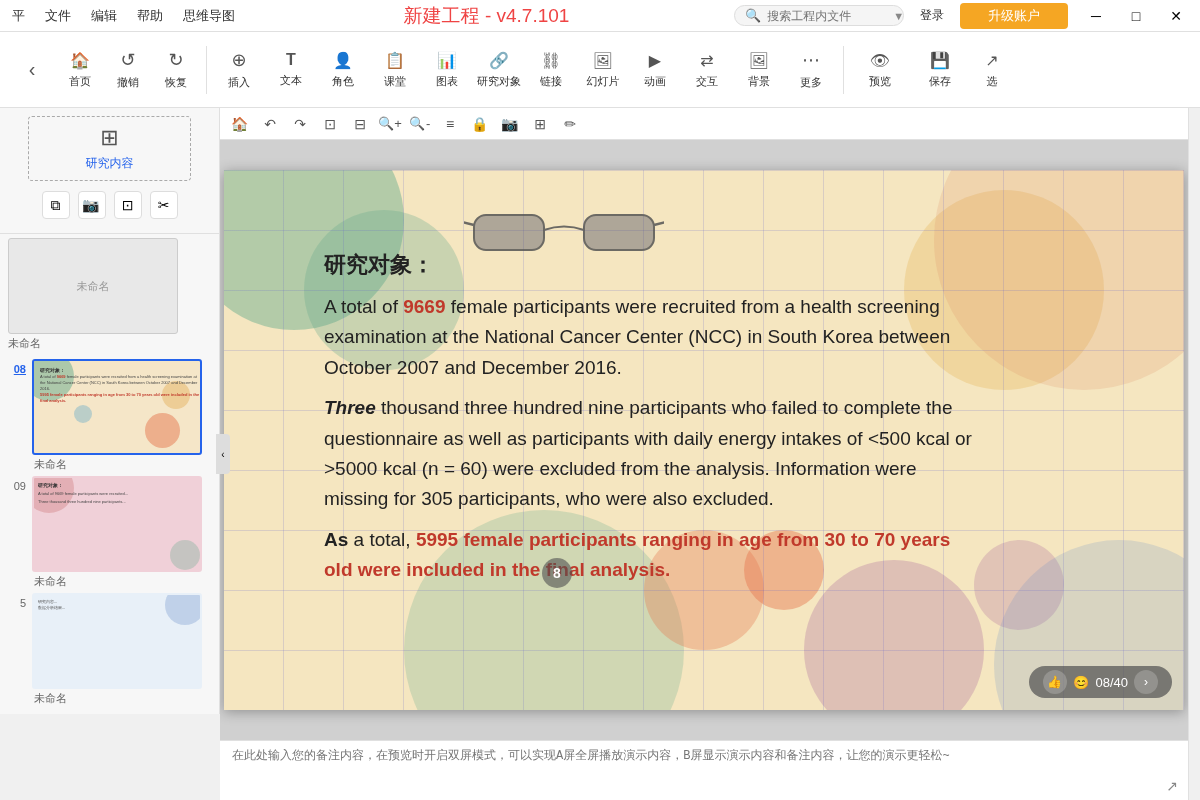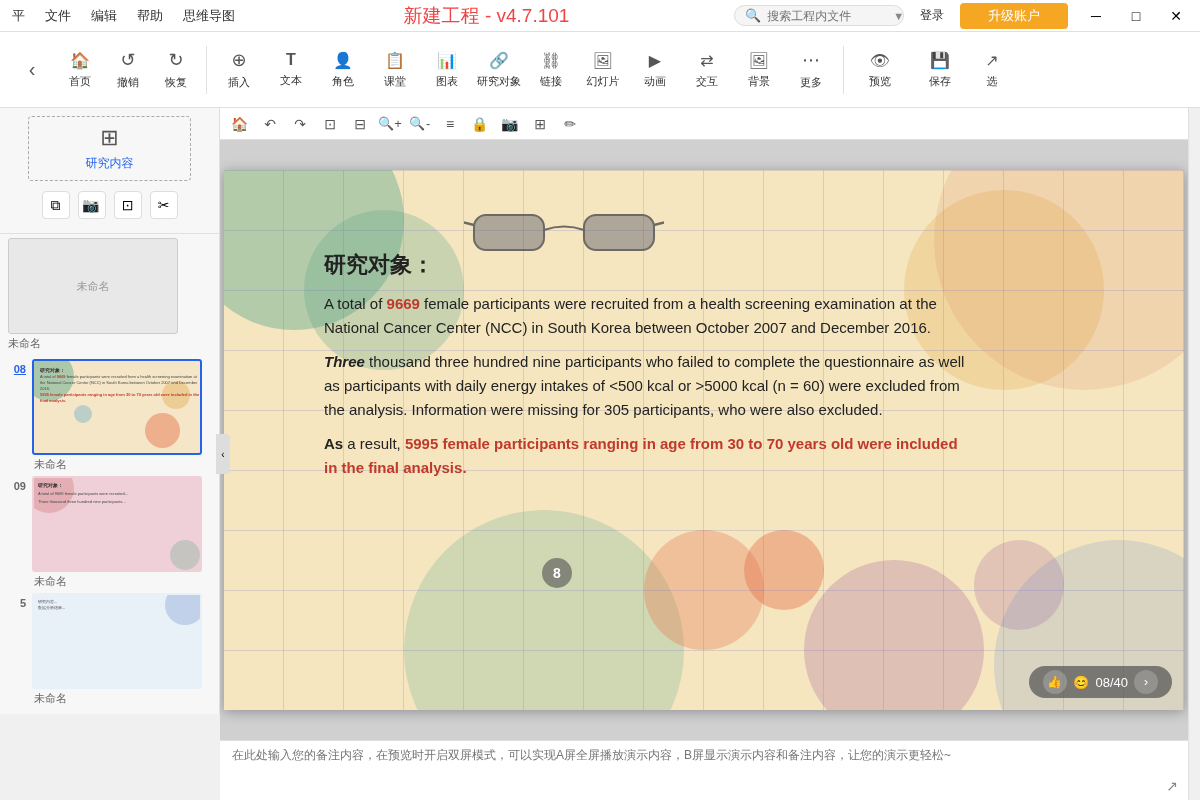--- a/index.html
+++ b/index.html
@@ -45,21 +45,21 @@
     .sidebar-top { padding: 8px; display: flex; flex-direction: column; align-items: center; gap: 4px; border-bottom: 1px solid #e0e0e0; }
     .new-frame-btn { display: flex; flex-direction: column; align-items: center; gap: 4px; cursor: pointer; padding: 8px 16px; border: 1px dashed #aaa; border-radius: 4px; width: 80%; }
     .new-frame-icon { font-size: 22px; color: #555; }
     .new-frame-label { font-size: 12px; color: #2563eb; }
     .slide-actions { display: flex; gap: 8px; padding: 6px 8px; }
     .slide-action-btn { display: flex; align-items: center; justify-content: center; width: 28px; height: 28px; border: 1px solid #ddd; border-radius: 4px; cursor: pointer; font-size: 14px; background: white; }
     .sidebar-scroll { flex: 1; overflow-y: auto; padding: 4px 8px; }
 
     
     .slide-item { display: flex; gap: 6px; align-items: flex-start; margin-bottom: 4px; }
-    .slide-number { font-size: 11px; color: #666; min-width: 18px; text-align: right; padding-top: 4px; font-weight: bold; }
+    .slide-number { font-size: 11px; color: #666; min-width: 18px; text-align: right; padding-top: 4px; }
     .slide-thumb-wrap { flex: 1; }
     .slide-thumb { width: 170px; height: 96px; border-radius: 3px; overflow: hidden; border: 2px solid transparent; cursor: pointer; position: relative; }
     .slide-thumb.active { border-color: #2563eb; }
     .slide-label { font-size: 11px; color: #666; margin-top: 2px; padding-left: 2px; }
 
     
     .thumb8 { background: #f5e6c8; position: relative; overflow: hidden; }
     .thumb8-circle1 { position: absolute; width: 50px; height: 50px; border-radius: 50%; background: rgba(100,170,140,0.5); top: -10px; left: -10px; }
     .thumb8-circle2 { position: absolute; width: 35px; height: 35px; border-radius: 50%; background: rgba(230,120,80,0.5); bottom: 5px; right: 20px; }
     .thumb8-text { position: absolute; top: 6px; left: 6px; font-size: 5px; line-height: 1.4; color: #333; }
@@ -103,21 +103,21 @@
       position: absolute; top: 0; left: 0; width: 100%; height: 100%;
       background-image: repeating-linear-gradient(0deg, transparent, transparent 59px, rgba(100,100,200,0.2) 59px, rgba(100,100,200,0.2) 60px),
                         repeating-linear-gradient(90deg, transparent, transparent 59px, rgba(100,100,200,0.2) 59px, rgba(100,100,200,0.2) 60px);
       pointer-events: none;
       z-index: 1;
     }
 
     
     .slide-content { position: absolute; top: 80px; left: 100px; width: 650px; z-index: 2; }
     .slide-title { font-size: 22px; font-weight: bold; color: #222; margin-bottom: 12px; }
-    .slide-body { font-size: 15px; line-height: 1.6; color: #222; }
+    .slide-body { font-size: 19px; line-height: 1.6; color: #222; }
     .slide-body p { margin-bottom: 10px; }
 
     
     .glasses-img {
       position: absolute; top: 20px; left: 240px; width: 200px; height: 80px; z-index: 2;
       display: flex; align-items: center; justify-content: center;
     }
     .glasses-svg { opacity: 0.85; }
 
     
@@ -142,21 +142,21 @@
       top: 388px; left: 318px;
     }
 
     
     .notes-area {
       height: 60px; background: white; border-top: 1px solid #e0e0e0;
       padding: 6px 12px; display: flex; align-items: flex-start; position: relative;
     }
     .notes-input {
       flex: 1; border: none; outline: none; font-size: 12px; color: #999;
-      resize: none; height: 40px; font-family: Liberation Sans, sans-serif;
+      resize: none; height: 40px; font-family: Liberation Mono, monospace;
     }
     .notes-expand { position: absolute; bottom: 6px; right: 10px; font-size: 14px; color: #888; cursor: pointer; }
 
     
     .right-scroll { width: 12px; background: #f0f0f0; border-left: 1px solid #e0e0e0; position: relative; }
 
     
     .sidebar-rel { position: relative; }
   </style>
 </head>
@@ -416,21 +416,21 @@
         <div class="slide-content">
           <div class="slide-title">研究对象：</div>
           <div class="slide-body">
             <p>
               <span>A total of </span><span style="color:#c0392b;font-weight:bold;">9669</span><span> female participants were recruited from a health screening examination at the National Cancer Center (NCC) in South Korea between October 2007 and December 2016.</span>
             </p>
             <p>
               <span style="font-weight:bold;font-style:italic;"> Three</span><span> thousand three hundred nine participants who failed to complete the questionnaire as well as participants with daily energy intakes of &lt;500 kcal or &gt;5000 kcal (n = 60) were excluded from the analysis. Information were missing for 305 participants, who were also excluded.</span>
             </p>
             <p>
-              <span style="font-weight:bold;">As</span><span> a result, </span><span style="color:#c0392b;font-weight:bold;">5995 female participants ranging in age from 30 to 70 years old were included in the final analysis.</span>
+              <span style="font-weight:bold;">As</span><span> a total, </span><span style="color:#c0392b;font-weight:bold;">5995 female participants ranging in age from 30 to 70 years old were included in the final analysis.</span>
             </p>
           </div>
         </div>
 
         <div class="circle-num">8</div>
 
         <div class="page-badge">
           <div class="page-badge-inner">
             <div class="page-badge-btn">👍</div>
             <span>😊</span>

